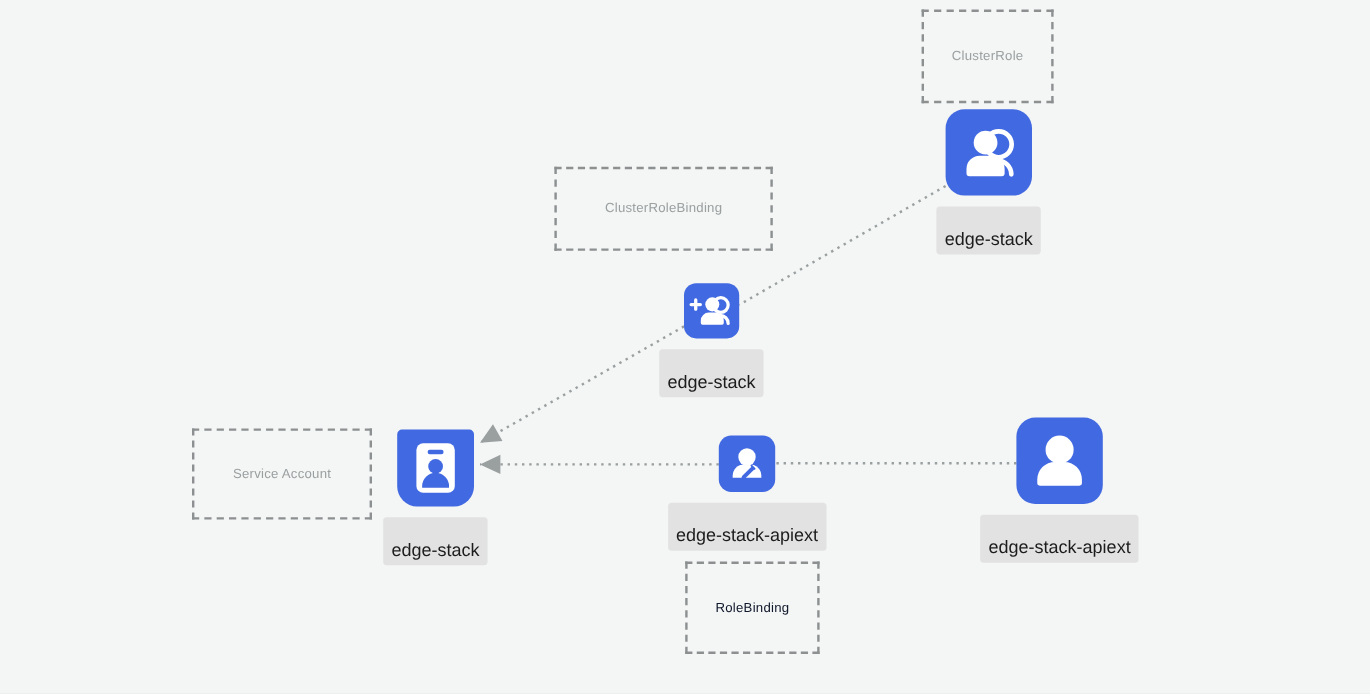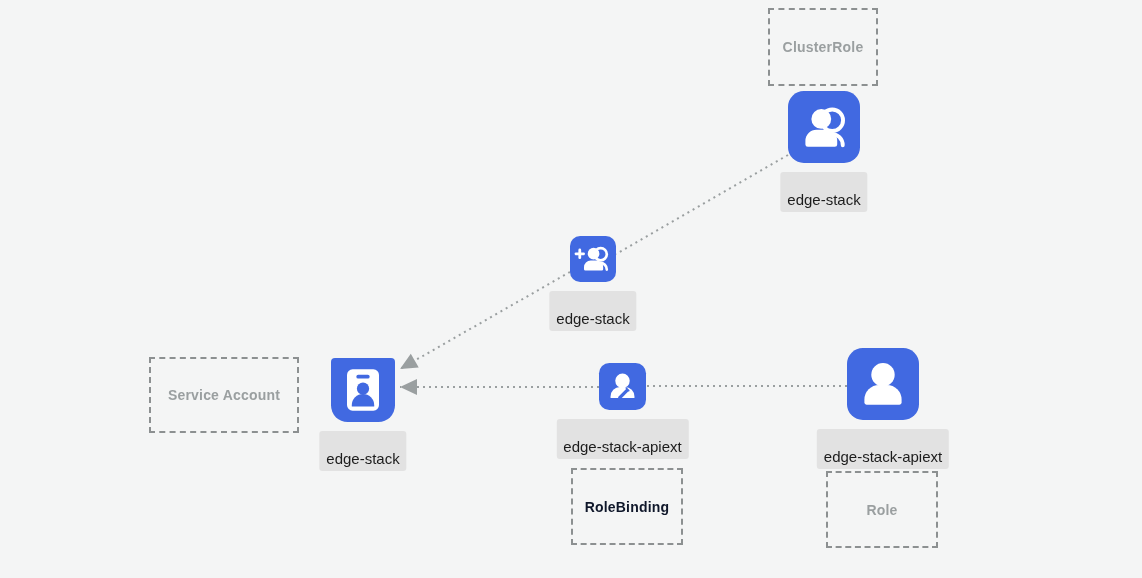--- a/index.html
+++ b/index.html
@@ -25,25 +25,24 @@
   .kind-box {
     position: absolute;
     box-sizing: border-box;
     border: 2px dashed #8c9091;
     display: flex;
     align-items: center;
     justify-content: center;
     background: transparent;
   }
   .kind-box .kind-label {
-    font-size: 14px;
+    font-size: 11px;
     color: #9a9fa0;
     letter-spacing: 0.2px;
     white-space: nowrap;
-    font-weight: bold;
   }
 
   
   #edges {
     position: absolute;
     left: 0;
     top: 0;
     width: 1142px;
     height: 578px;
     pointer-events: none;
@@ -83,28 +82,28 @@
   }
 </style>
 </head>
 <body>
 
 <div id="canvas">
 
   <div class="kind-box" id="kb-0" style="left: 768px; top: 8px; width: 110px; height: 78px; border-color: rgb(140, 144, 145);">
     <span class="kind-label" style="color: rgb(154, 159, 160);">ClusterRole</span>
   </div>
-  <div class="kind-box" id="kb-2" style="left: 149px; top: 357px; width: 150px; height: 76px; border-color: rgb(140, 144, 145); text-align: center;">
+  <div class="kind-box" id="kb-1" style="left: 462px; top: 139px; width: 182px; height: 70px; border-color: rgb(140, 144, 145);">
+    <span class="kind-label" style="color: rgb(154, 159, 160);">ClusterRoleBinding</span>
+  </div>
+  <div class="kind-box" id="kb-2" style="left: 160px; top: 357px; width: 150px; height: 76px; border-color: rgb(140, 144, 145); text-align: center;">
     <span class="kind-label" style="color: rgb(154, 159, 160);">Service Account</span>
   </div>
   <div class="kind-box" id="kb-3" style="left: 571px; top: 468px; width: 112px; height: 77px; border-color: rgb(140, 144, 145);">
     <span class="kind-label" style="color: #0f172a;">RoleBinding</span>
-  </div>
-  <div class="kind-box" id="kb-4" style="left: 826px; top: 471px; width: 112px; height: 77px; border-color: rgb(140, 144, 145);">
-    <span class="kind-label" style="color: rgb(154, 159, 160);">Role</span>
   </div>
 
   <svg id="edges" viewBox="0 0 1142 578" xmlns="http://www.w3.org/2000/svg">
     <g id="edge-lines">
         <line x1="788" y1="155" x2="616" y2="254" stroke="#9a9fa0" stroke-width="2" stroke-linecap="butt" stroke-dasharray="2 4"></line>
         <line x1="570" y1="272" x2="400" y2="369" stroke="#9a9fa0" stroke-width="2" stroke-linecap="butt" stroke-dasharray="2 4"></line>
         <line x1="599" y1="387" x2="400" y2="387" stroke="#9a9fa0" stroke-width="2" stroke-linecap="butt" stroke-dasharray="2 4"></line>
         <line x1="847" y1="386" x2="646" y2="386" stroke="#9a9fa0" stroke-width="2" stroke-linecap="butt" stroke-dasharray="2 4"></line>
       </g>
     <g id="edge-arrows">

